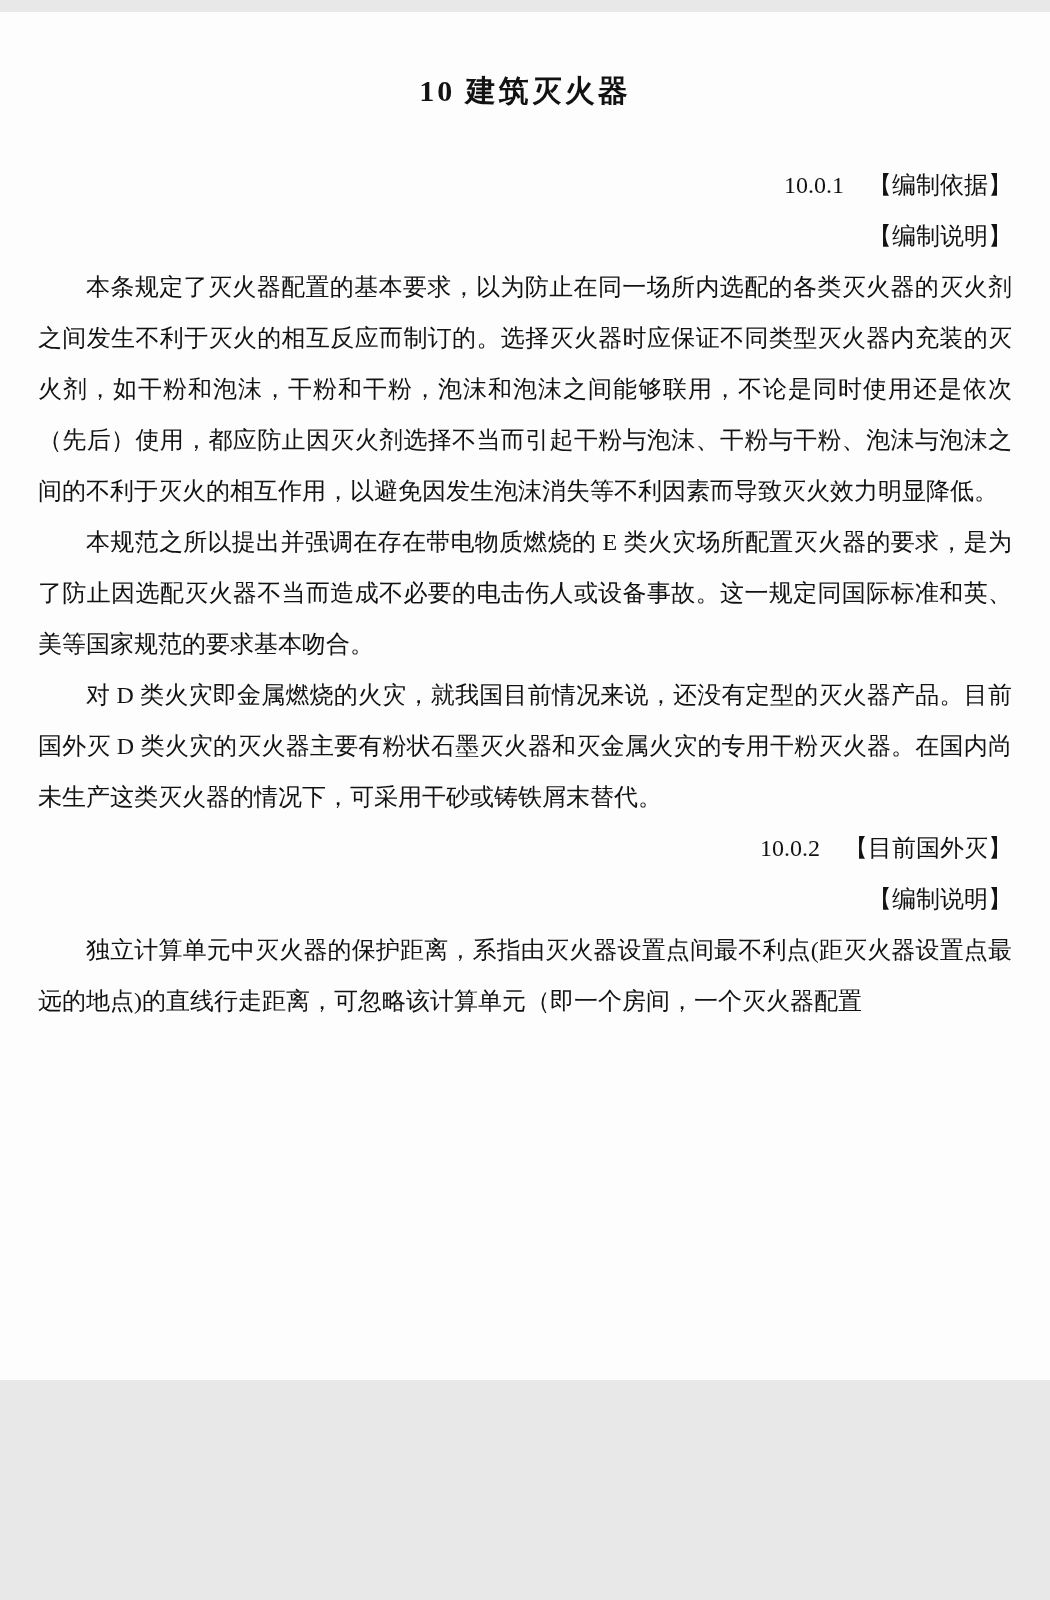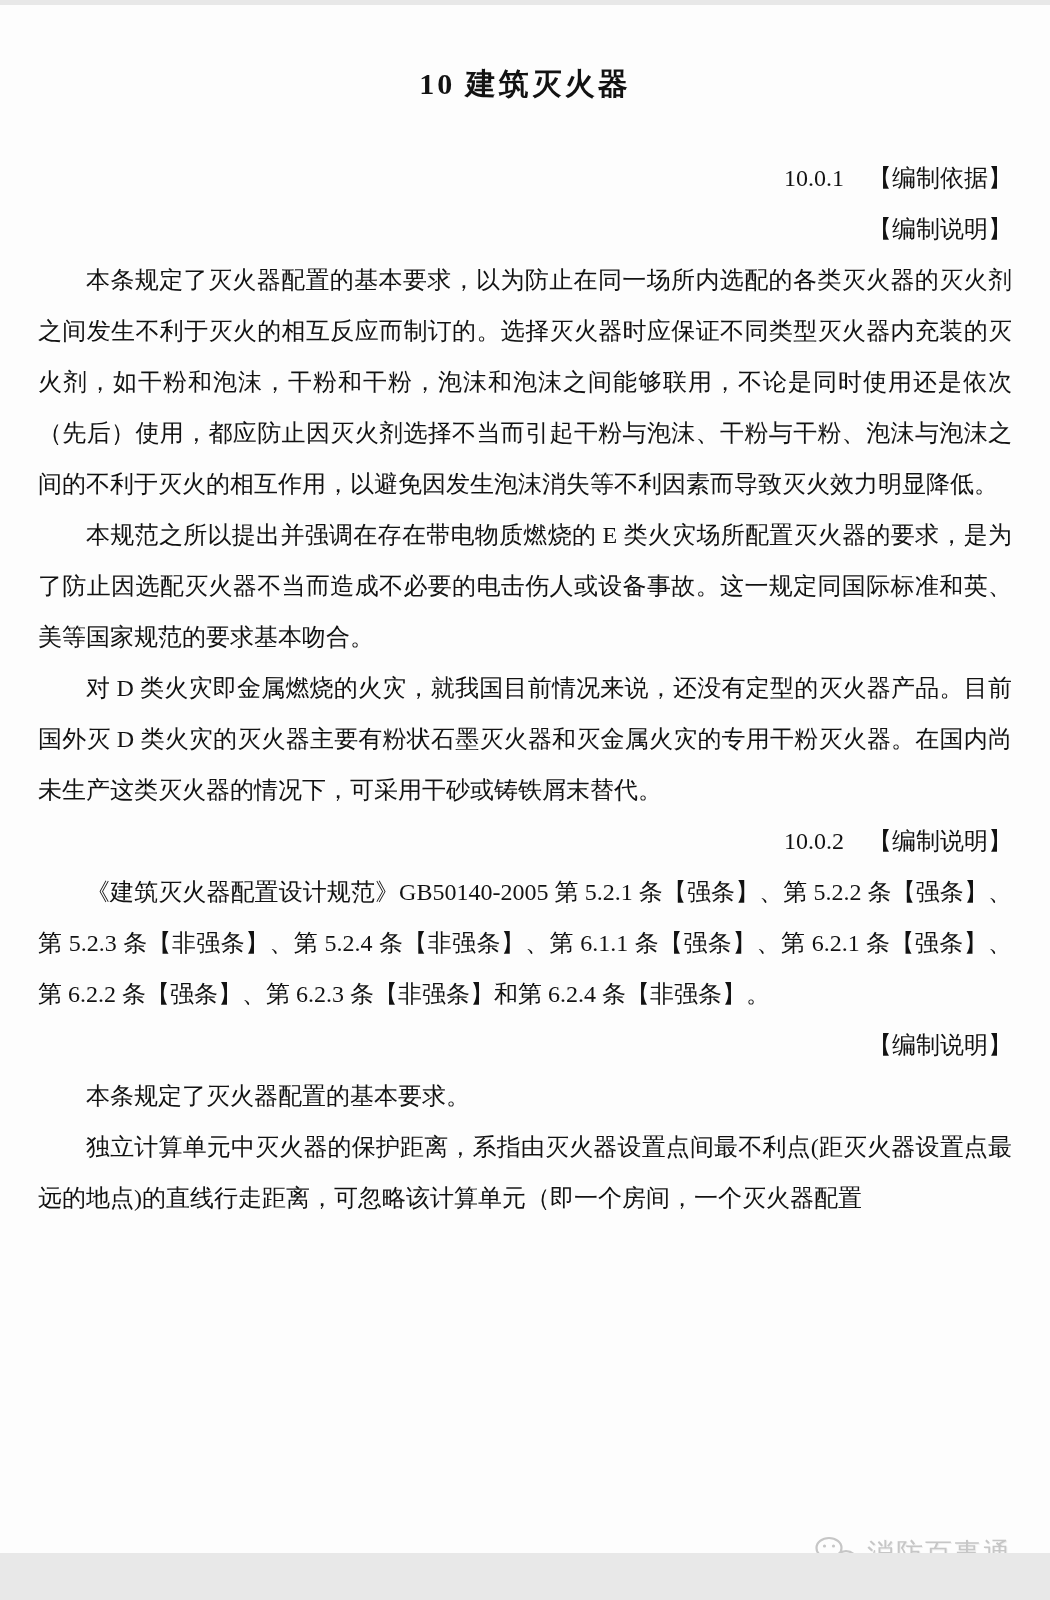--- a/index.html
+++ b/index.html
@@ -3,22 +3,22 @@
 <meta charset="utf-8">
 <style>
   html, body {
     margin: 0;
     padding: 0;
     background: #e8e8e8;
   }
   .page {
     position: relative;
     width: 1050px;
-    height: 1548px;
-    margin: 5px auto;
+    height: 1368px;
+    margin: 12px auto;
     background: #fdfdfd;
     font-family: "Liberation Serif", "DejaVu Serif", serif;
     color: #121212;
     overflow: hidden;
     box-sizing: border-box;
   }
   .page-title {
     margin: 0;
     padding-top: 58px;
     text-align: center;
@@ -78,24 +78,22 @@
 <div class="page">
 
   <h1 class="page-title">10 建筑灭火器</h1>
 
   <div class="content">
     <p class="blk heading">10.0.1　【编制依据】</p>
     <p class="blk heading">【编制说明】</p>
     <p class="blk para">本条规定了灭火器配置的基本要求，以为防止在同一场所内选配的各类灭火器的灭火剂之间发生不利于灭火的相互反应而制订的。选择灭火器时应保证不同类型灭火器内充装的灭火剂，如干粉和泡沫，干粉和干粉，泡沫和泡沫之间能够联用，不论是同时使用还是依次（先后）使用，都应防止因灭火剂选择不当而引起干粉与泡沫、干粉与干粉、泡沫与泡沫之间的不利于灭火的相互作用，以避免因发生泡沫消失等不利因素而导致灭火效力明显降低。</p>
     <p class="blk para">本规范之所以提出并强调在存在带电物质燃烧的 E 类火灾场所配置灭火器的要求，是为了防止因选配灭火器不当而造成不必要的电击伤人或设备事故。这一规定同国际标准和英、美等国家规范的要求基本吻合。</p>
     <p class="blk para">对 D 类火灾即金属燃烧的火灾，就我国目前情况来说，还没有定型的灭火器产品。目前国外灭 D 类火灾的灭火器主要有粉状石墨灭火器和灭金属火灾的专用干粉灭火器。在国内尚未生产这类灭火器的情况下，可采用干砂或铸铁屑末替代。</p>
-    <p class="blk heading">10.0.2　【编制说明】</p>
-    <p class="blk para">《建筑灭火器配置设计规范》GB50140-2005 第 5.2.1 条【强条】、第 5.2.2 条【强条】、第 5.2.3 条【非强条】、第 5.2.4 条【非强条】、第 6.1.1 条【强条】、第 6.2.1 条【强条】、第 6.2.2 条【强条】、第 6.2.3 条【非强条】和第 6.2.4 条【非强条】。</p>
+    <p class="blk heading">10.0.2　【目前国外灭】</p>
     <p class="blk heading">【编制说明】</p>
-    <p class="blk para">本条规定了灭火器配置的基本要求。</p>
     <p class="blk para">独立计算单元中灭火器的保护距离，系指由灭火器设置点间最不利点(距灭火器设置点最远的地点)的直线行走距离，可忽略该计算单元（即一个房间，一个灭火器配置</p>
   </div>
 
   <div class="watermark">
     <span class="wm-icon">
       <svg width="46" height="40" viewBox="0 0 46 40" fill="none" xmlns="http://www.w3.org/2000/svg">
         <ellipse cx="15" cy="13" rx="12.5" ry="10" stroke="#c6c6c6" stroke-width="2.2"></ellipse>
         <path d="M7 21 L4 27 L12 23" stroke="#c6c6c6" stroke-width="2.2" fill="none" stroke-linejoin="round"></path>
         <circle cx="10.5" cy="11" r="1.6" fill="#c6c6c6"></circle>
         <circle cx="19.5" cy="11" r="1.6" fill="#c6c6c6"></circle>

